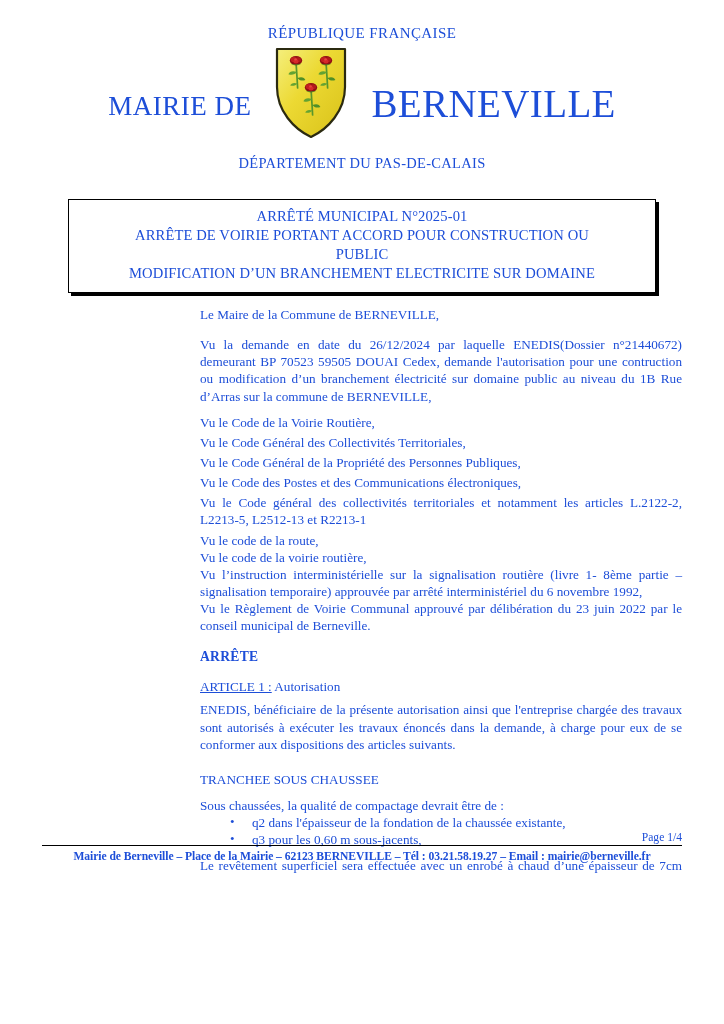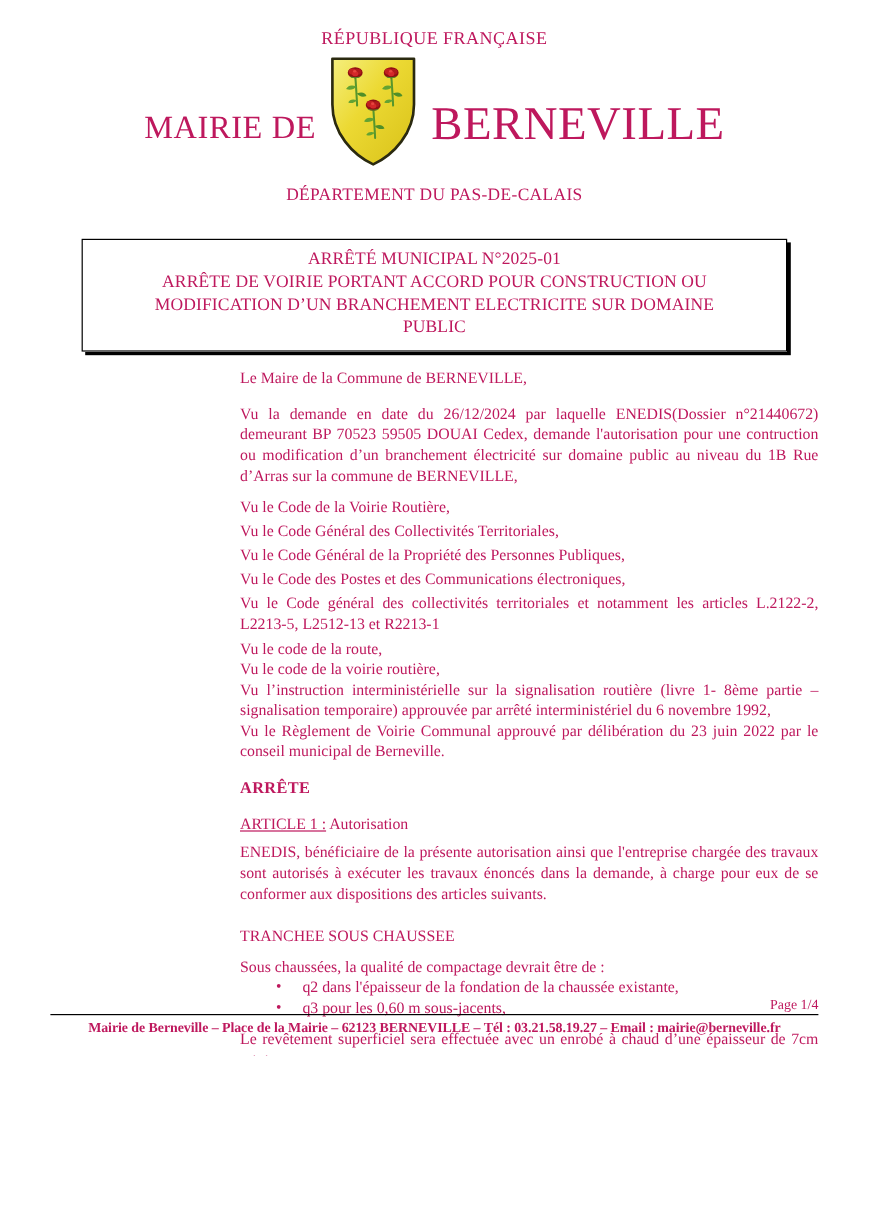--- a/index.html
+++ b/index.html
@@ -7,21 +7,21 @@
     margin: 0;
     padding: 0;
     background: #ffffff;
   }
   .page {
     position: relative;
     width: 724px;
     height: 880px;
     background: #ffffff;
     font-family: "Liberation Serif", "DejaVu Serif", serif;
-    color: #be185d;
+    color: #1d4ed8;
     overflow: hidden;
     box-sizing: border-box;
   }
 
   
   .letterhead {
     padding-top: 26px;
     text-align: center;
   }
   .republique {
@@ -33,21 +33,21 @@
   }
   .sc {
     font-variant: small-caps;
   }
 
   .mairie-row {
     margin-top: 4px;
     display: flex;
     align-items: center;
     justify-content: center;
-    gap: 0px;
+    gap: 12px;
     height: 96px;
   }
   .mairie-de {
     font-size: 27px;
     font-variant: small-caps;
     letter-spacing: 0.5px;
     line-height: 1;
     padding-right: 9px;
     padding-top: 26px;
     white-space: nowrap;
@@ -215,22 +215,22 @@
       <span class="berneville">BERNEVILLE</span>
     </div>
 
     <div class="departement sc">DÉPARTEMENT DU PAS-DE-CALAIS</div>
   </div>
 
   <div class="title-box-wrap">
     <div class="title-box">
       <div>ARRÊTÉ MUNICIPAL N°2025-01</div>
       <div>ARRÊTE DE VOIRIE PORTANT ACCORD POUR CONSTRUCTION OU</div>
+      <div>PUBLIC</div>
       <div>MODIFICATION D’UN BRANCHEMENT ELECTRICITE SUR DOMAINE</div>
-      <div>PUBLIC</div>
     </div>
   </div>
 
   <div class="body">
 
     <p>Le Maire de la Commune de BERNEVILLE,</p>
 
     <div class="gap-lg"></div>
 
     <p>Vu la demande en date du 26/12/2024 par laquelle ENEDIS(Dossier n°21440672) demeurant BP 70523 59505 DOUAI Cedex, demande l'autorisation pour une contruction ou modification d’un branchement électricité sur domaine public au niveau du 1B Rue d’Arras sur la commune de BERNEVILLE,</p>

